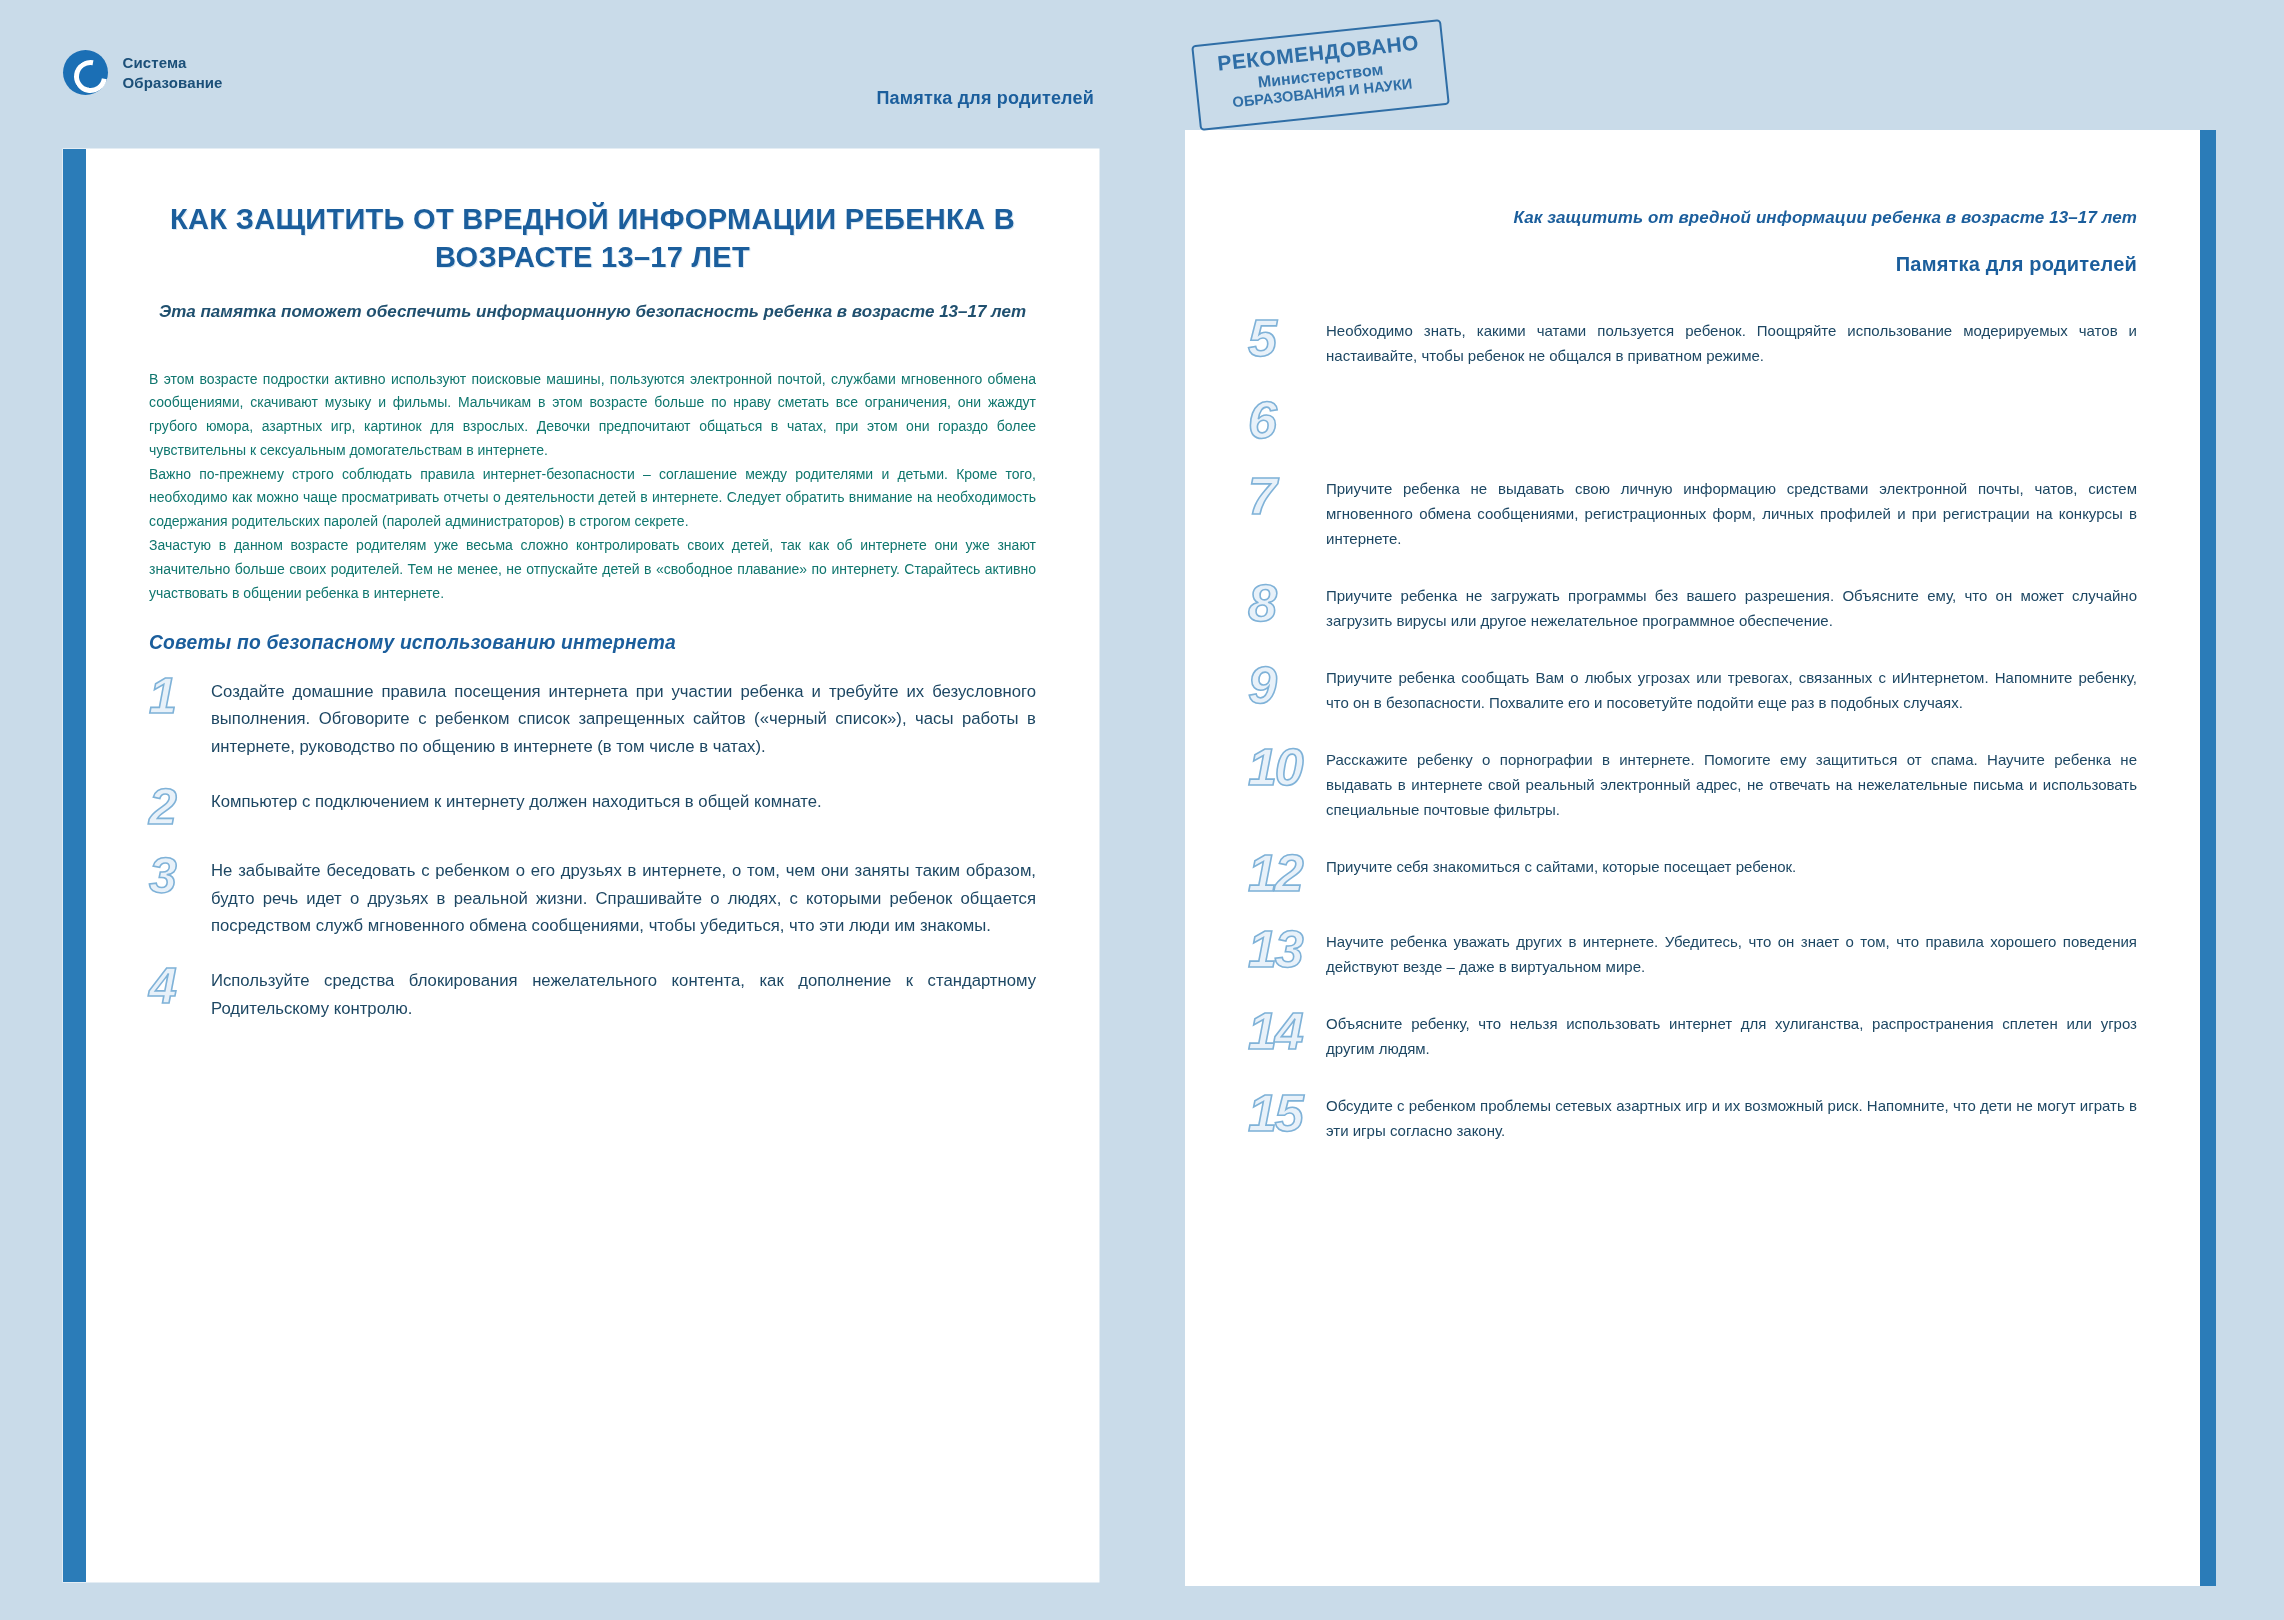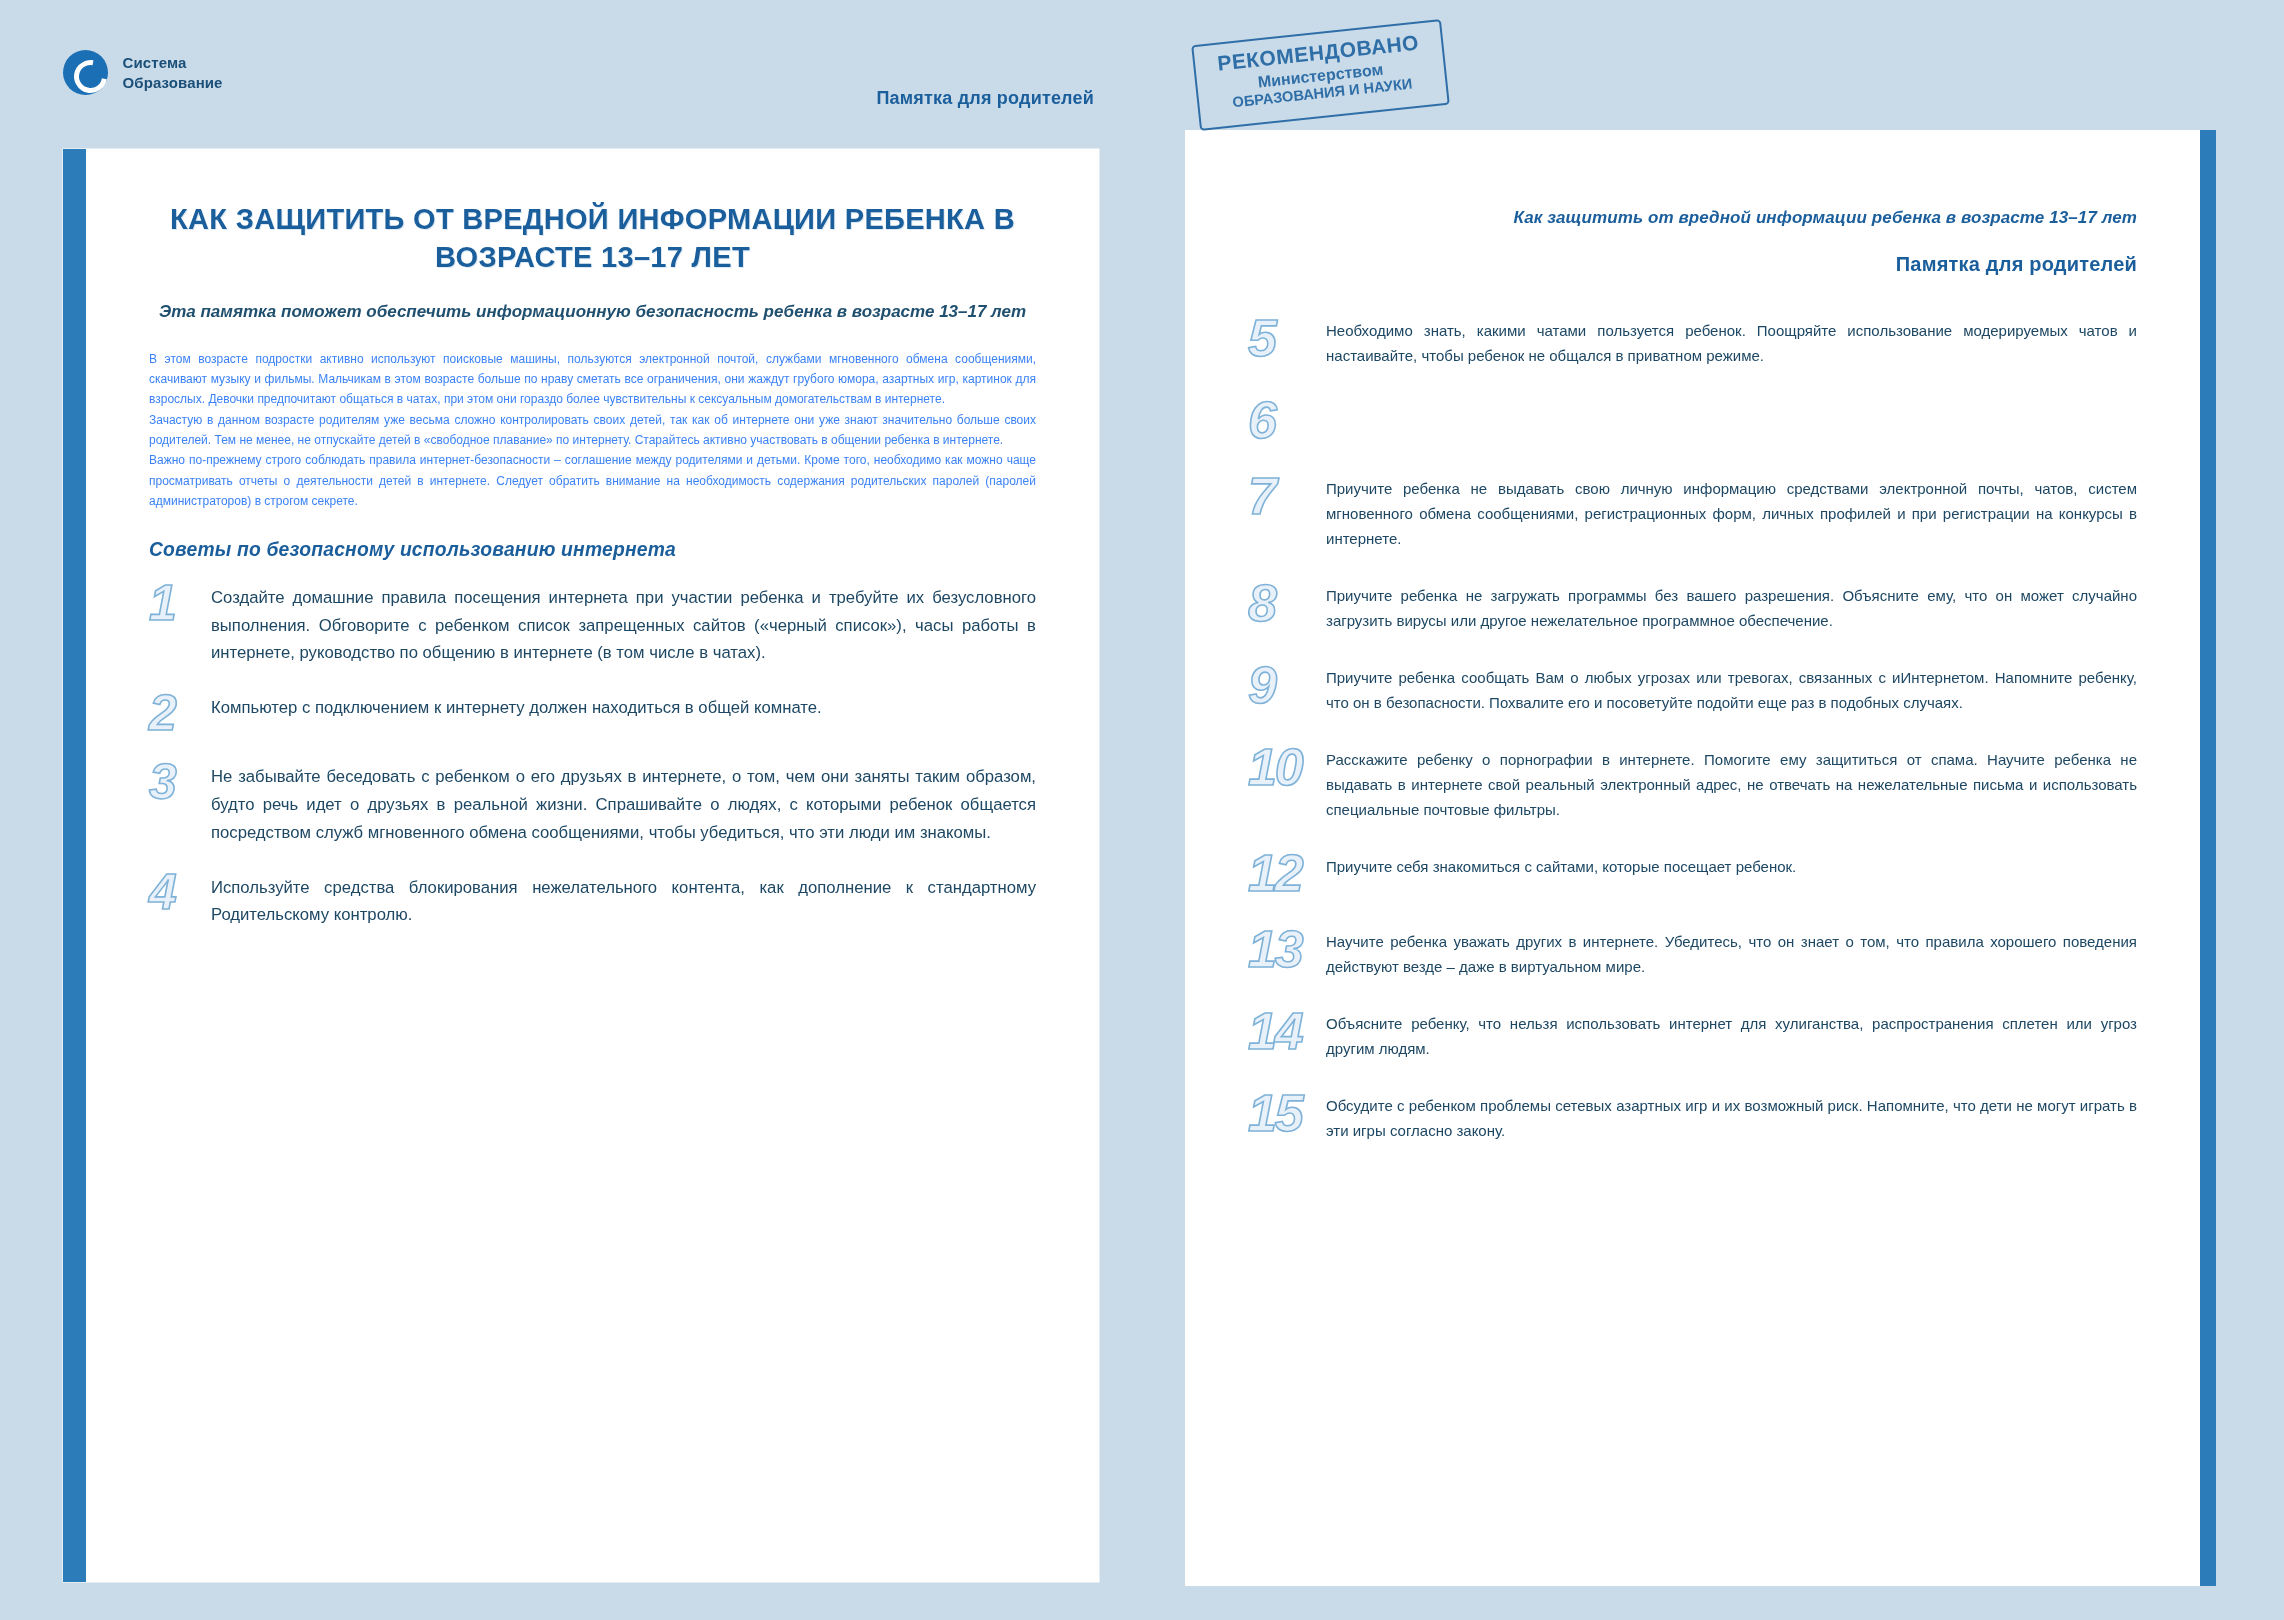--- a/index.html
+++ b/index.html
@@ -99,23 +99,23 @@
   .subtitle {
     margin-top: 24px;
     text-align: center;
     font-size: 17px;
     font-style: italic;
     font-weight: bold;
     color: #20506f;
     line-height: 1.42;
   }
   .body-text {
-    margin-top: 24px;
-    font-size: 12px;
-    color: #3b82f6;
+    margin-top: 43px;
+    font-size: 14px;
+    color: #0f766e;
     line-height: 1.70;
     text-align: justify;
   }
   .body-text p { margin: 0; }
   .section-head {
     margin-top: 27px;
     text-align: left;
     font-size: 19.3px;
     font-weight: bold;
     font-style: italic;
@@ -229,22 +229,22 @@
 
     <div class="card card-left">
       <div class="accent"></div>
       <div class="inner-left">
 
         <div class="title">КАК  ЗАЩИТИТЬ ОТ ВРЕДНОЙ ИНФОРМАЦИИ РЕБЕНКА В ВОЗРАСТЕ 13–17 ЛЕТ</div>
         <div class="subtitle">Эта памятка поможет обеспечить информационную безопасность ребенка в возрасте 13–17 лет</div>
 
         <div class="body-text">
           <p>В этом возрасте подростки активно используют поисковые машины, пользуются электронной почтой, службами мгновенного обмена сообщениями, скачивают музыку и фильмы. Мальчикам в этом возрасте больше по нраву сметать все ограничения, они жаждут грубого юмора, азартных игр, картинок для взрослых. Девочки предпочитают общаться в чатах, при этом они гораздо более чувствительны к сексуальным домогательствам в интернете.</p>
+          <p>Важно по-прежнему строго соблюдать правила интернет-безопасности – соглашение между родителями и детьми. Кроме того, необходимо как можно чаще просматривать отчеты о деятельности детей в интернете. Следует обратить внимание на необходимость содержания родительских паролей (паролей администраторов) в строгом секрете.</p>
           <p>Зачастую в данном возрасте родителям уже весьма сложно контролировать своих детей, так как об интернете они уже знают значительно больше своих родителей. Тем не менее, не отпускайте детей в «свободное плавание» по интернету. Старайтесь активно участвовать в общении ребенка в интернете.</p>
-          <p>Важно по-прежнему строго соблюдать правила интернет-безопасности – соглашение между родителями и детьми. Кроме того, необходимо как можно чаще просматривать отчеты о деятельности детей в интернете. Следует обратить внимание на необходимость содержания родительских паролей (паролей администраторов) в строгом секрете.</p>
         </div>
 
         <div class="section-head">Советы по безопасному использованию интернета</div>
 
         <div class="tips">
           <div class="tip">
             <div class="tip-num">1</div>
             <div class="tip-text">Создайте домашние правила посещения интернета при участии ребенка и требуйте их безусловного выполнения. Обговорите с ребенком список запрещенных сайтов («черный список»), часы работы в интернете, руководство по общению в интернете (в том числе в чатах).</div>
           </div>
           <div class="tip">

